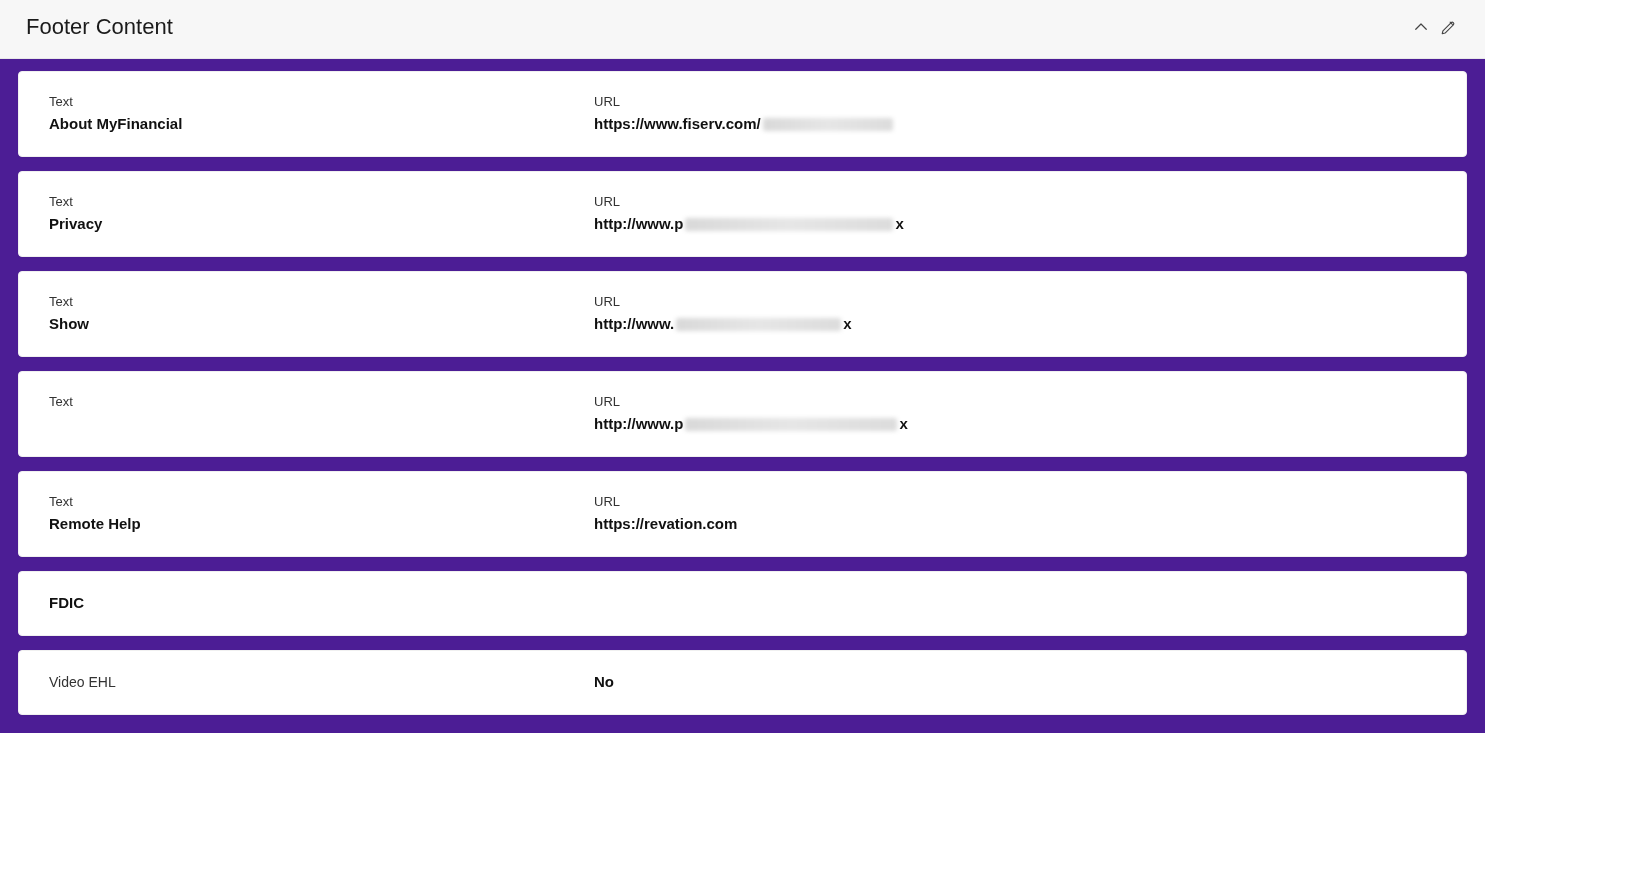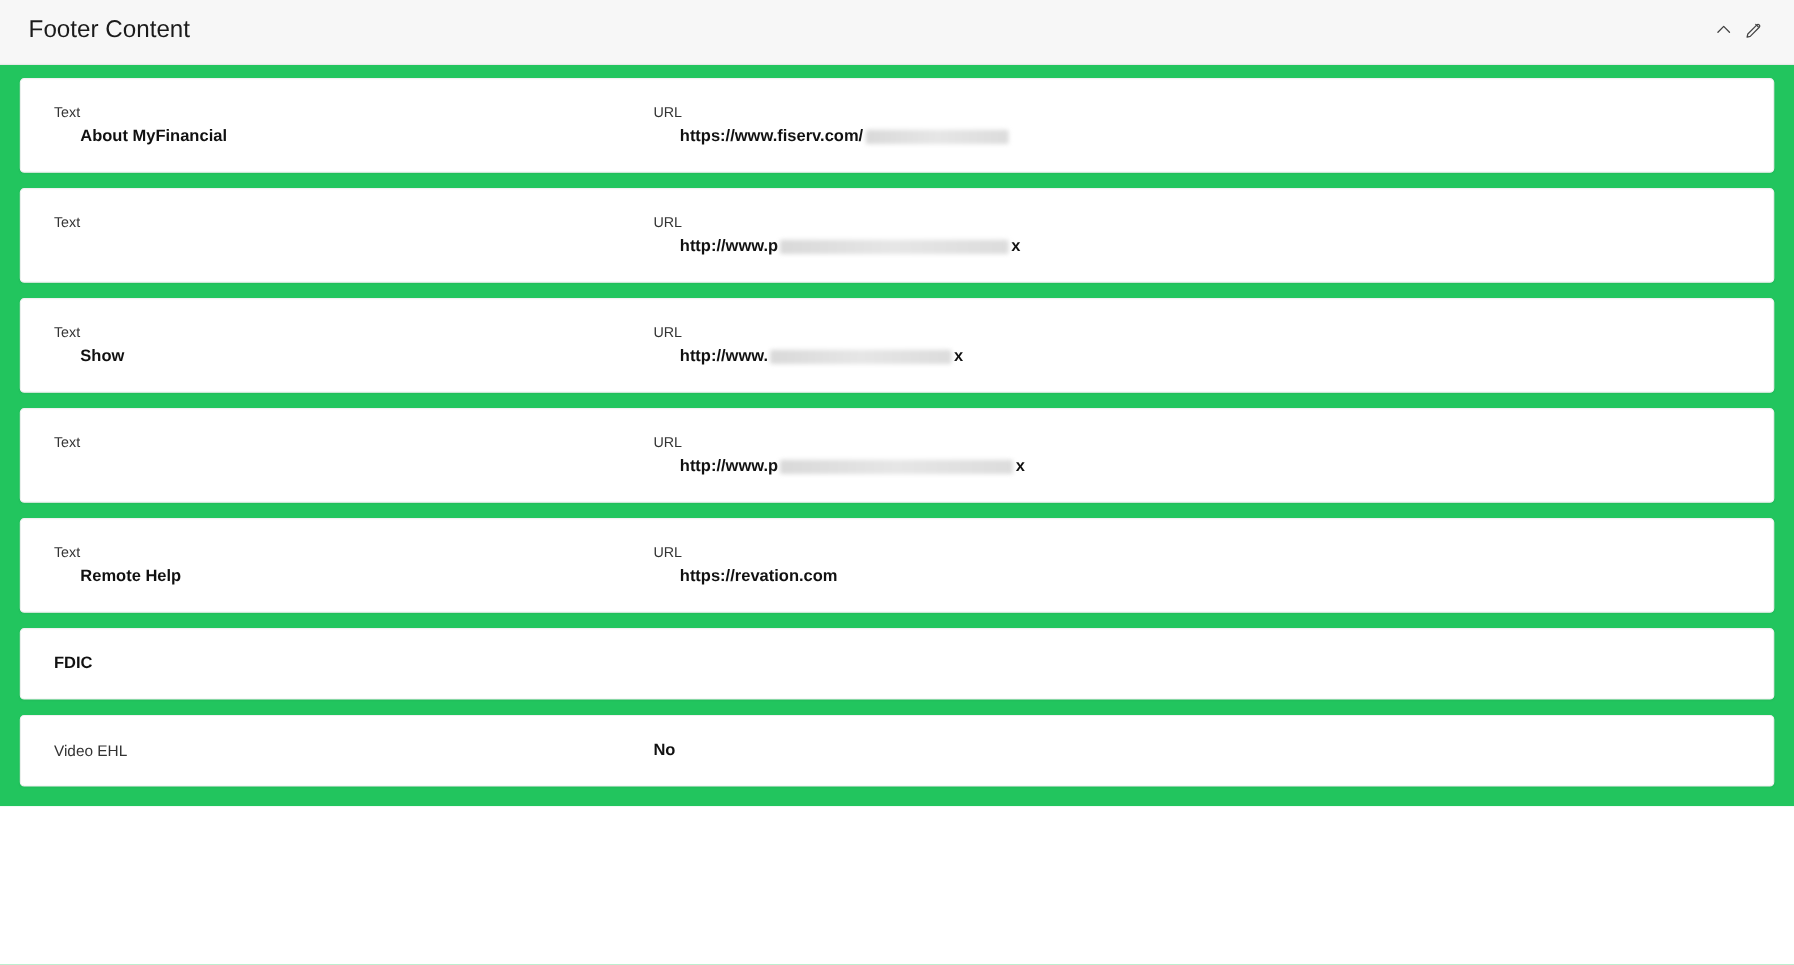--- a/index.html
+++ b/index.html
@@ -3,22 +3,22 @@
 <meta charset="utf-8">
 <style>
   * { box-sizing: border-box; margin: 0; padding: 0; }
   html, body {
     width: 100%;
     font-family: "Segoe UI", Arial, sans-serif;
     background: #ffffff;
     color: #111;
   }
   .page {
-    width: 1631px;
-    background: #22c55e;
+    width: 1485px;
+    background: #4c1d95;
   }
   .header {
     display: flex;
     align-items: center;
     justify-content: space-between;
     padding: 14px 26px 18px 26px;
     background: #f7f7f7;
     border-bottom: 1px solid #e8e8e8;
   }
   .header-title {
@@ -71,21 +71,20 @@
     font-size: 13px;
     color: #333;
     margin-bottom: 6px;
   }
   .field-value {
     font-size: 15px;
     font-weight: 700;
     color: #111;
     display: flex;
     align-items: center;
-    margin-left: 24px;
   }
   .field-value .clear-part {
     white-space: nowrap;
     text-align: right;
   }
   .blur {
     display: inline-block;
     height: 13px;
     border-radius: 2px;
     background: linear-gradient(90deg, #d9d9d9 0%, #e6e6e6 50%, #dcdcdc 100%);
@@ -154,20 +153,21 @@
             <span class="tail"></span>
           </div>
         </div>
       </div>
     </div>
 
     <div class="card">
       <div class="row">
         <div class="col-left">
           <div class="field-label">Text</div>
+          <div class="field-value">Privacy</div>
         </div>
         <div class="col-right">
           <div class="field-label">URL</div>
           <div class="field-value">
             <span class="clear-part">http://www.p</span>
             <span class="blur" style="width:208px"></span>
             <span class="tail">x</span>
           </div>
         </div>
       </div>

